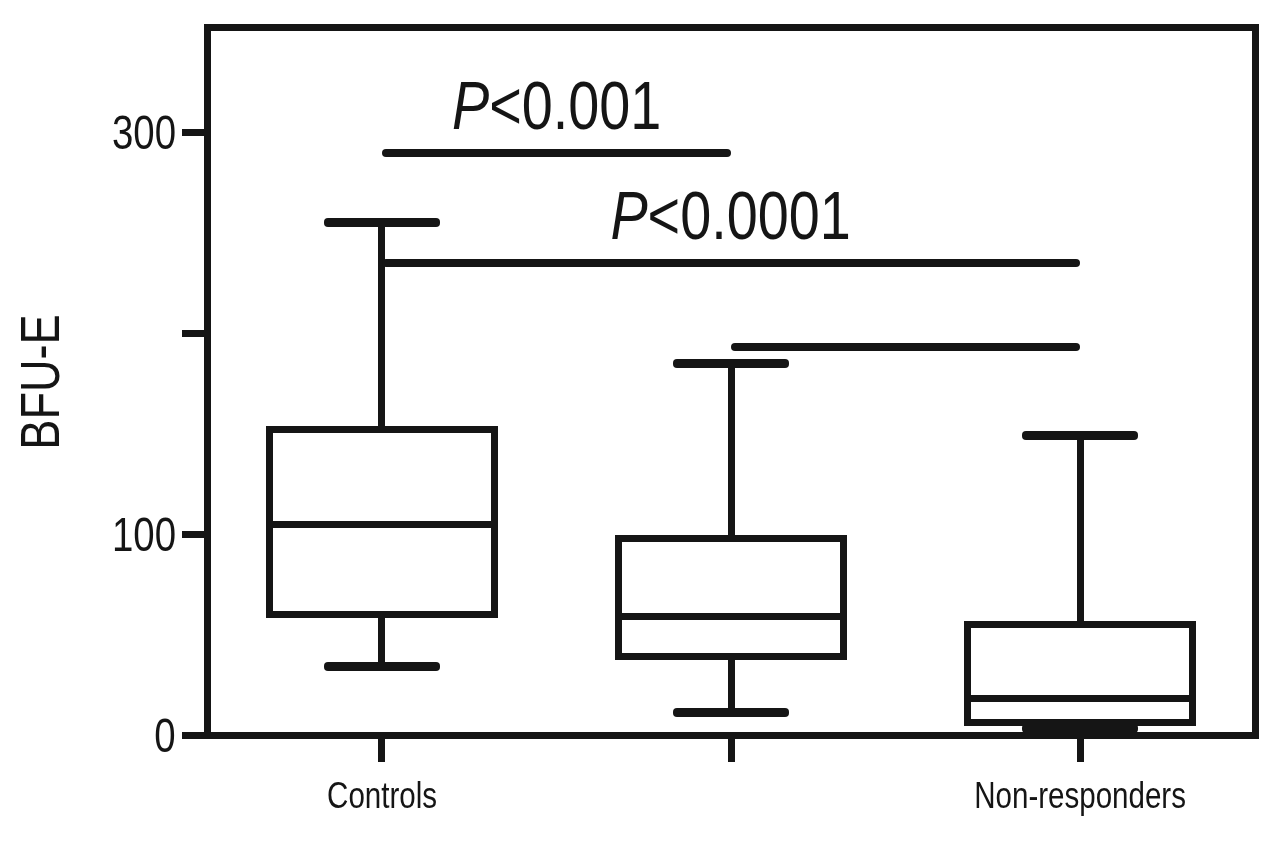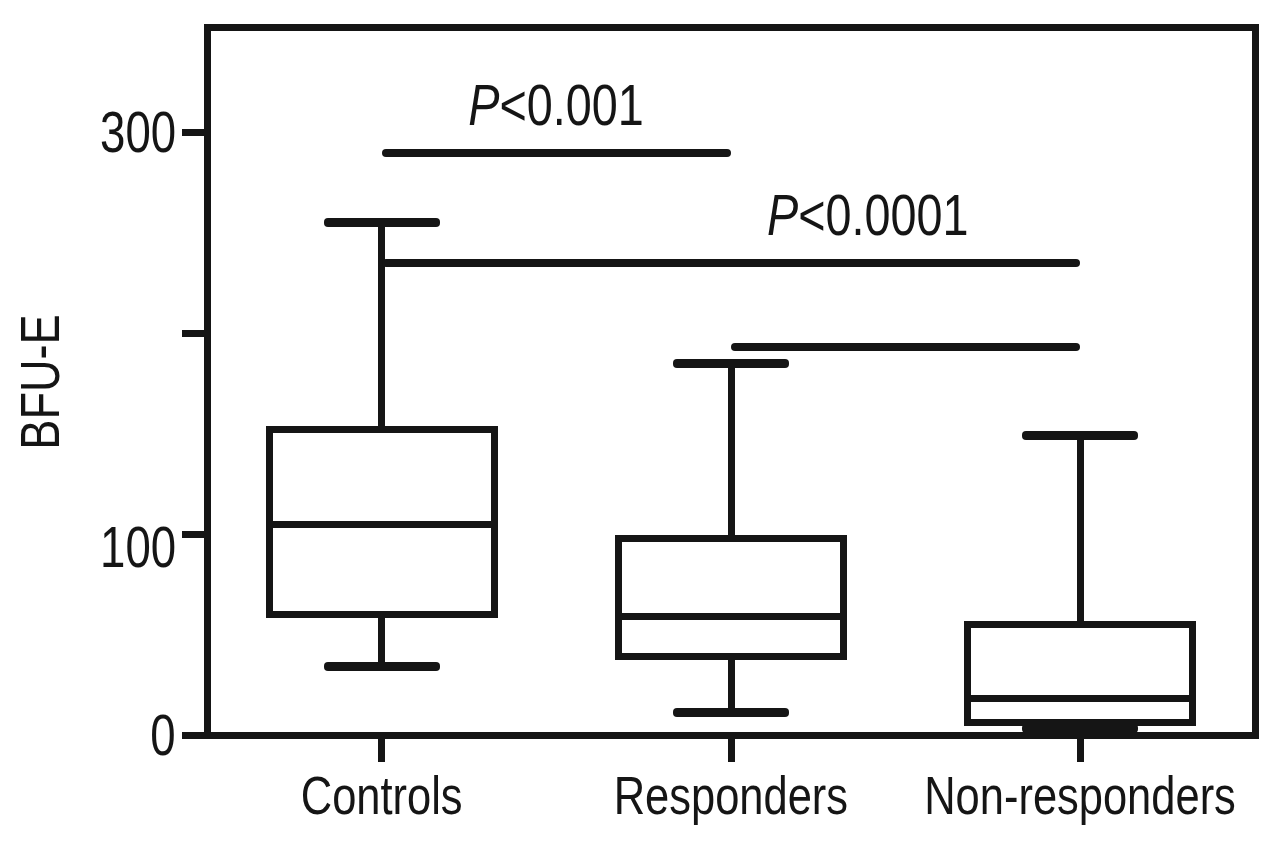--- a/index.html
+++ b/index.html
@@ -6,66 +6,65 @@
   #figure{position:relative;width:1280px;height:851px;background:#fff;overflow:hidden;
           font-family:"Liberation Sans", sans-serif;color:var(--ink,#151515);}
   .abs{position:absolute;}
   .ink{position:absolute;background:var(--ink,#151515);}
   #plot-rect{position:absolute;left:204px;top:24px;width:1055px;height:715px;
              box-sizing:border-box;border:7px solid var(--ink,#151515);background:#fff;}
   .iqr-box{position:absolute;box-sizing:border-box;border:7px solid var(--ink,#151515);background:#fff;}
   .cond{display:inline-block;transform:scaleX(0.82);transform-origin:center center;white-space:nowrap;}
   .cond-r{display:inline-block;transform:scaleX(0.80);transform-origin:right center;white-space:nowrap;}
   .ytick-label{position:absolute;left:30px;width:146px;text-align:right;
-               font-size:57px;line-height:57px;font-weight:400;}
-  .cat-label{position:absolute;width:440px;text-align:center;font-size:53px;line-height:55px;}
-  .p-label{position:absolute;width:520px;text-align:center;font-size:57px;line-height:55px;}
+               font-size:48px;line-height:57px;font-weight:400;}
+  .cat-label{position:absolute;width:440px;text-align:center;font-size:36px;line-height:55px;}
+  .p-label{position:absolute;width:520px;text-align:center;font-size:68px;line-height:55px;}
   .p-italic{font-style:italic;}
   #y-axis-label{position:absolute;left:40px;top:382px;transform:translate(-50%,-50%) rotate(-90deg);
                 font-size:55px;line-height:55px;white-space:nowrap;}
 </style>
 </head>
 <body>
 
 <div id="figure">
   <div id="plot-rect"></div>
   <div id="y-axis-label">
     <span class="cond">BFU-E</span>
   </div>
   <div id="plot-layer" class="abs" style="left:0;top:0;width:1280px;height:851px;">
       <div class="ink" style="left: 182px; top: 731.5px; width: 25px; height: 7px;"></div>
       <div class="ytick-label" style="left: 30px; top: 707px;"><span class="cond-r">0</span></div>
       <div class="ink" style="left: 182px; top: 530.648px; width: 25px; height: 7px;"></div>
-      <div class="ytick-label" style="left: 30px; top: 506.148px; margin-top: 13px;"><span class="cond-r">100</span></div>
+      <div class="ytick-label" style="left: 30px; top: 506.148px;"><span class="cond-r">100</span></div>
       <div class="ink" style="left: 182px; top: 329.795px; width: 25px; height: 7px;"></div>
       <div class="ink" style="left: 182px; top: 128.943px; width: 25px; height: 7px;"></div>
       <div class="ytick-label" style="left: 30px; top: 104.443px;"><span class="cond-r">300</span></div>
       <div class="ink" style="left: 378.167px; top: 222.827px; width: 7px; height: 206.878px;"></div>
       <div class="ink" style="left: 323.667px; top: 218.327px; width: 116px; height: 9px; border-radius: 4px;"></div>
       <div class="ink" style="left: 378.167px; top: 614.489px; width: 7px; height: 52.2216px;"></div>
       <div class="ink" style="left: 323.667px; top: 662.21px; width: 116px; height: 9px; border-radius: 4px;"></div>
       <div class="iqr-box" style="left: 265.667px; top: 426.205px; width: 232px; height: 191.784px;"></div>
       <div class="ink" style="left: 265.667px; top: 520.605px; width: 232px; height: 7px;"></div>
       <div class="ink" style="left: 378.167px; top: 739px; width: 7px; height: 23px;"></div>
       <div class="cat-label" style="left: 161.667px; top: 768px; width: 440px;"><span class="cond">Controls</span></div>
       <div class="ink" style="left: 727.5px; top: 363.423px; width: 7px; height: 174.741px;"></div>
       <div class="ink" style="left: 673px; top: 358.923px; width: 116px; height: 9px; border-radius: 4px;"></div>
       <div class="ink" style="left: 727.5px; top: 656.668px; width: 7px; height: 56.2386px;"></div>
       <div class="ink" style="left: 673px; top: 708.406px; width: 116px; height: 9px; border-radius: 4px;"></div>
       <div class="iqr-box" style="left: 615px; top: 534.665px; width: 232px; height: 125.503px;"></div>
       <div class="ink" style="left: 615px; top: 612.997px; width: 232px; height: 7px;"></div>
       <div class="ink" style="left: 727.5px; top: 739px; width: 7px; height: 23px;"></div>
-      <div class="cat-label" style="left: 511px; top: 768px; width: 440px;"><span class="cond">Responders</span></div>
       <div class="ink" style="left: 1076.83px; top: 435.73px; width: 7px; height: 188.801px;"></div>
       <div class="ink" style="left: 1022.33px; top: 431.23px; width: 116px; height: 9px; border-radius: 4px;"></div>
       <div class="ink" style="left: 1076.83px; top: 722.949px; width: 7px; height: 6.02557px;"></div>
       <div class="ink" style="left: 1022.33px; top: 724.474px; width: 116px; height: 9px; border-radius: 4px;"></div>
       <div class="iqr-box" style="left: 964.333px; top: 621.031px; width: 232px; height: 105.418px;"></div>
       <div class="ink" style="left: 964.333px; top: 695.347px; width: 232px; height: 7px;"></div>
       <div class="ink" style="left: 1076.83px; top: 739px; width: 7px; height: 23px;"></div>
       <div class="cat-label" style="left: 860.333px; top: 768px; width: 440px;"><span class="cond">Non-responders</span></div>
       <div class="ink" style="left: 381.667px; top: 148.528px; width: 349.333px; height: 8px; border-radius: 4px;"></div>
       <div class="p-label" style="left: 296.333px; top: 77.5284px;"><span class="cond"><span class="p-italic">P</span><span>&lt;0.001</span></span></div>
       <div class="ink" style="left: 381.667px; top: 258.997px; width: 698.667px; height: 8px; border-radius: 4px;"></div>
-      <div class="p-label" style="left: 471px; top: 187.997px; text-align: right;"><span class="cond"><span class="p-italic">P</span><span>&lt;0.0001</span></span></div>
+      <div class="p-label" style="left: 471px; top: 187.997px;"><span class="cond"><span class="p-italic">P</span><span>&lt;0.0001</span></span></div>
       <div class="ink" style="left: 731px; top: 343.355px; width: 349.333px; height: 8px; border-radius: 4px;"></div>
     </div>
 </div>
 
 </body></html>

